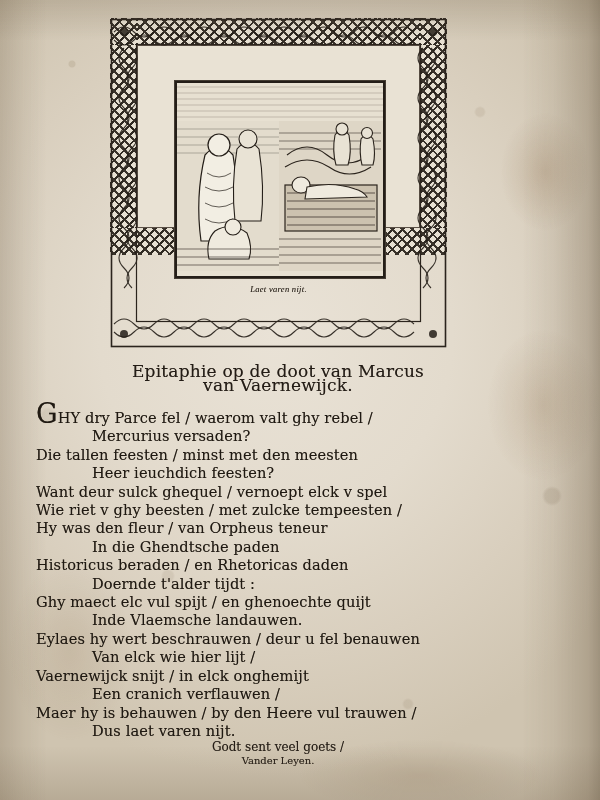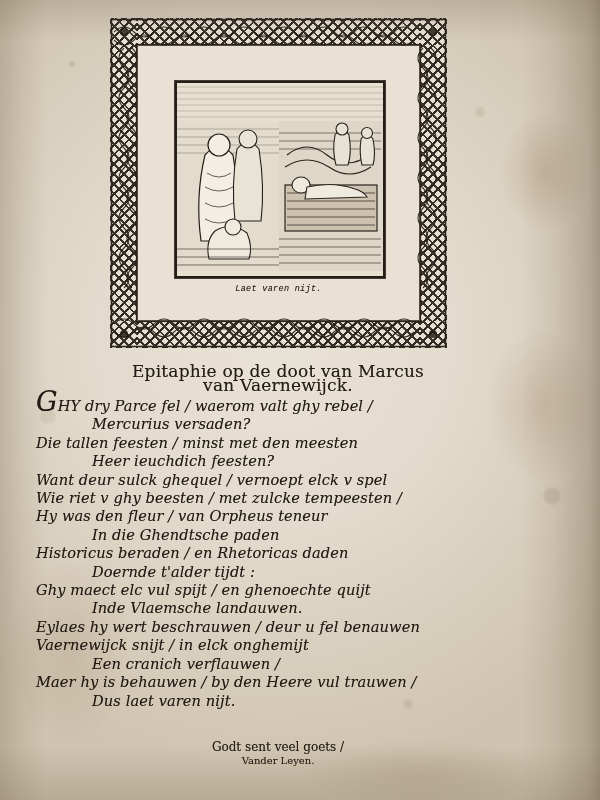--- a/index.html
+++ b/index.html
@@ -82,24 +82,23 @@
     background: radial-gradient(ellipse at center, rgba(150,118,78,.14), rgba(150,118,78,0) 72%); }
   .stain.s4 { left: 300px; top: 740px; width: 240px; height: 70px;
     background: radial-gradient(ellipse at center, rgba(140,108,70,.14), rgba(140,108,70,0) 72%); }
 
   
   #border-block {
     position: absolute;
     left: 110px;
     top: 18px;
     width: 337px;
-    height: 330px;
+    height: 237px;
     padding: 6px;
     box-sizing: border-box;
-    font-family: Liberation Mono, monospace;
   }
   .orn-frame {
     position: absolute;
     inset: 0;
     box-sizing: border-box;
     border: 27px solid transparent;
     
     background-color: #e7e0d2;
     background-image:
       repeating-linear-gradient(45deg, #3a332b 0 2px, rgba(0,0,0,0) 2px 7px),
@@ -158,25 +157,24 @@
   #heading .l1, #heading .l2 {
     font-size: 17px;
     line-height: 14px;
     letter-spacing: .2px;
     font-family: "DejaVu Serif", serif;
   }
 
   #poem {
     position: absolute;
     left: 36px;
-    top: 392px;
+    top: 404px;
     width: 470px;
     color: #1f1912;
     font-family: "DejaVu Serif", serif;
-    font-style: italic;
   }
   .verse-line {
     font-size: 14.6px;
     line-height: 18.4px;
     letter-spacing: .1px;
     white-space: pre;
   }
   .verse-line.indent {
     padding-left: 56px;
   }
@@ -346,20 +344,21 @@
       <div class="verse-line indent">Heer ieuchdich feesten?</div>
       <div class="verse-line">Want deur sulck ghequel / vernoept elck v spel</div>
       <div class="verse-line">Wie riet v ghy beesten / met zulcke tempeesten /</div>
       <div class="verse-line">Hy was den fleur / van Orpheus teneur</div>
       <div class="verse-line indent">In die Ghendtsche paden</div>
       <div class="verse-line">Historicus beraden / en Rhetoricas daden</div>
       <div class="verse-line indent">Doernde t'alder tijdt :</div>
       <div class="verse-line">Ghy maect elc vul spijt / en ghenoechte quijt</div>
       <div class="verse-line indent">Inde Vlaemsche landauwen.</div>
       <div class="verse-line">Eylaes hy wert beschrauwen / deur u fel benauwen</div>
+      <div class="verse-line indent">Van elck wie hier lijt /</div>
       <div class="verse-line">Vaernewijck snijt / in elck onghemijt</div>
       <div class="verse-line indent">Een cranich verflauwen /</div>
       <div class="verse-line">Maer hy is behauwen / by den Heere vul trauwen /</div>
       <div class="verse-line indent">Dus laet varen nijt.</div>
     </div>
 
   <div id="colophon">
     <div class="c1">Godt sent veel goets /</div>
     <div class="c2">Vander Leyen.</div>
   </div>

